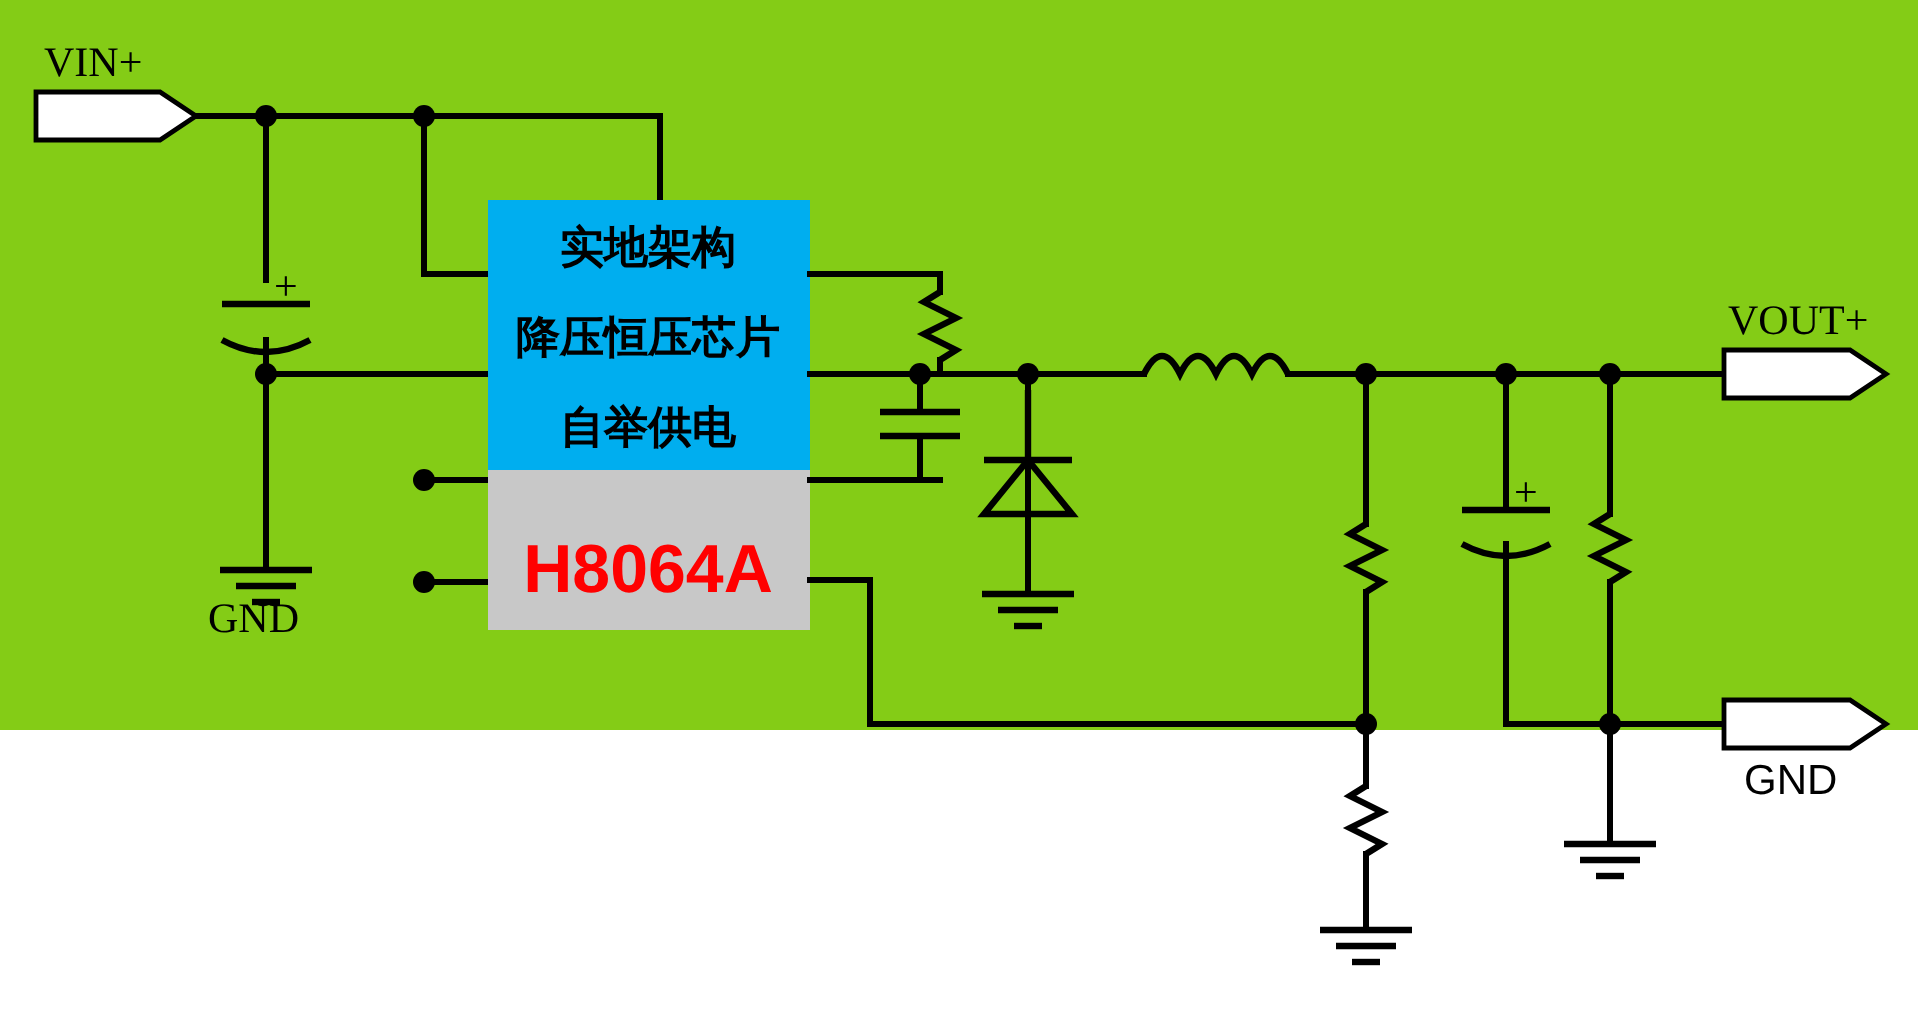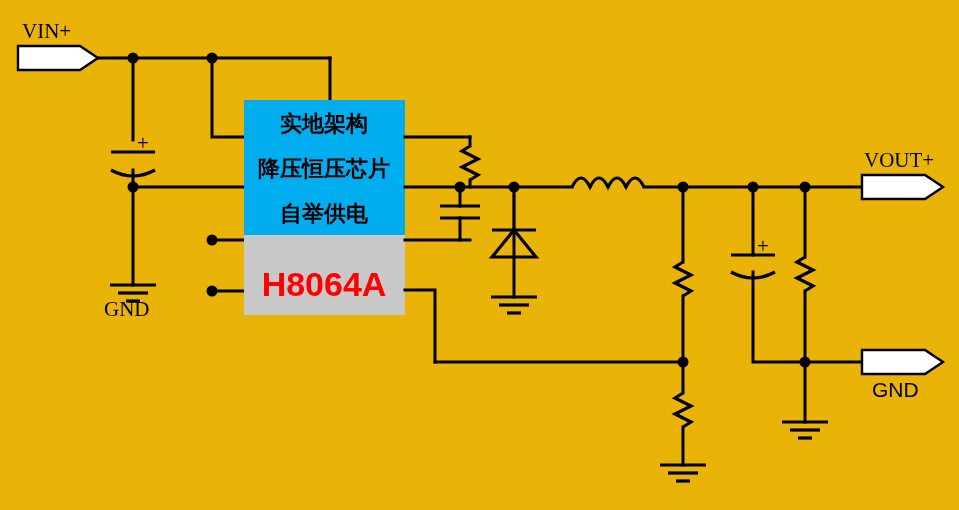--- a/index.html
+++ b/index.html
@@ -9,22 +9,22 @@
   }
   body {
     width: 959px;
     height: 510px;
     overflow: hidden;
     font-family: "Liberation Sans", sans-serif;
   }
   #schematic-root {
     position: relative;
     width: 959px;
-    height: 510px;
-    background: #eab308;
+    height: 365px;
+    background: #84cc16;
   }
   svg#schematic {
     display: block;
     width: 959px;
     height: 510px;
   }
   .wire {
     stroke: #000000;
     stroke-width: 3;
     fill: none;

